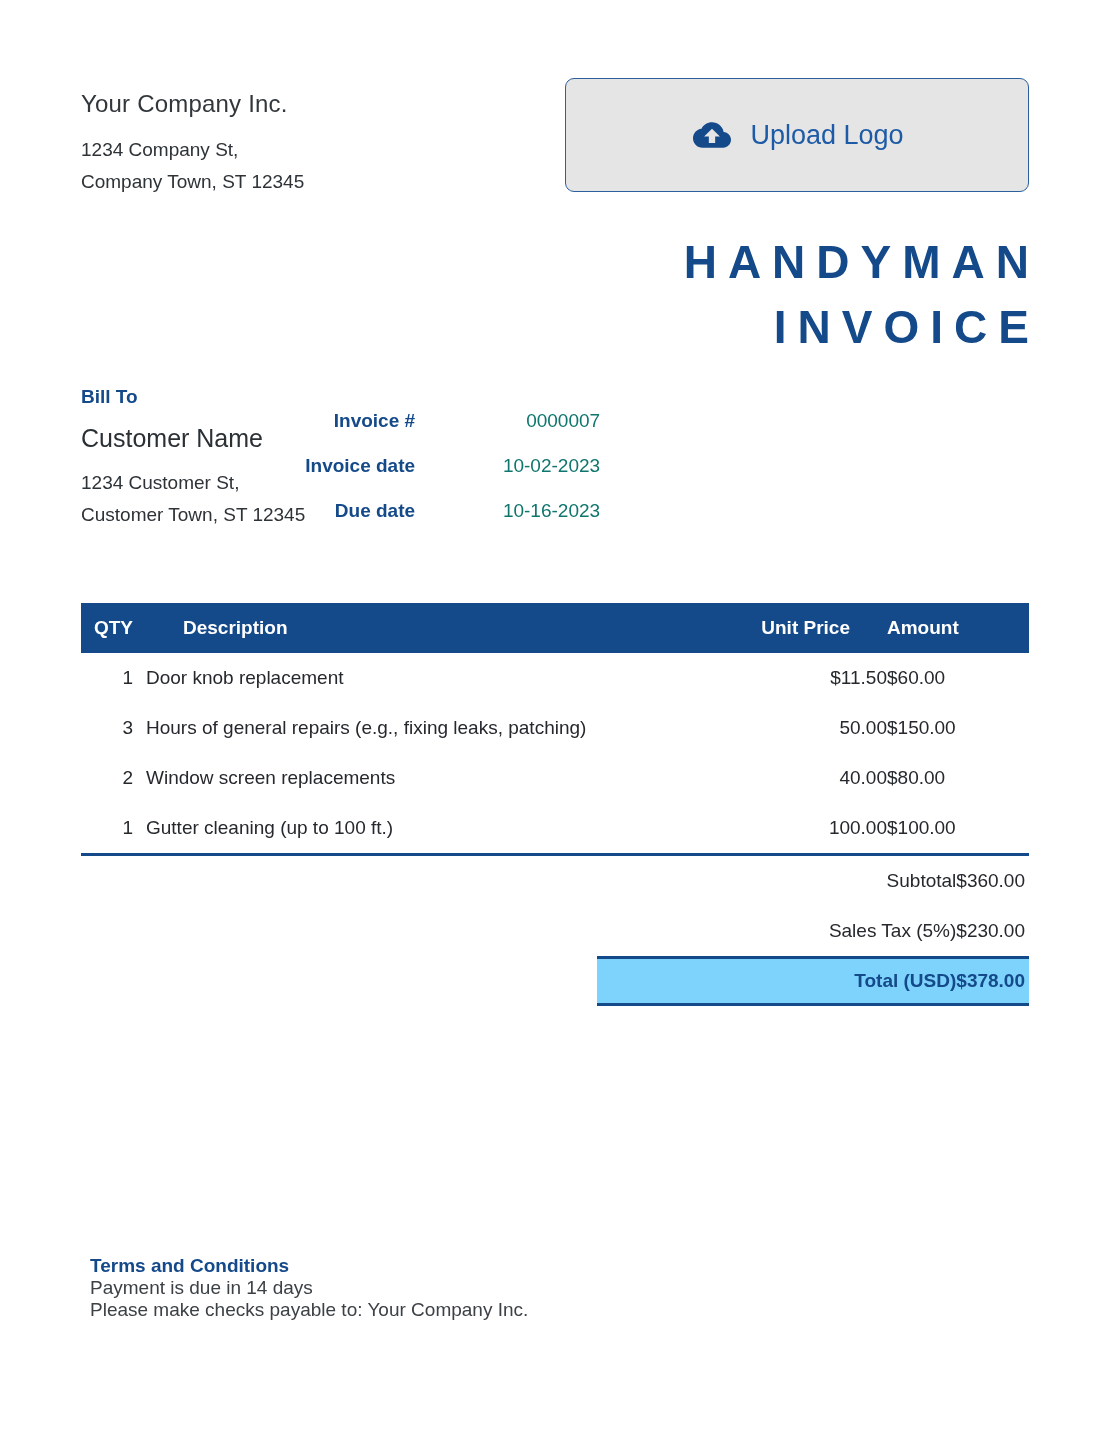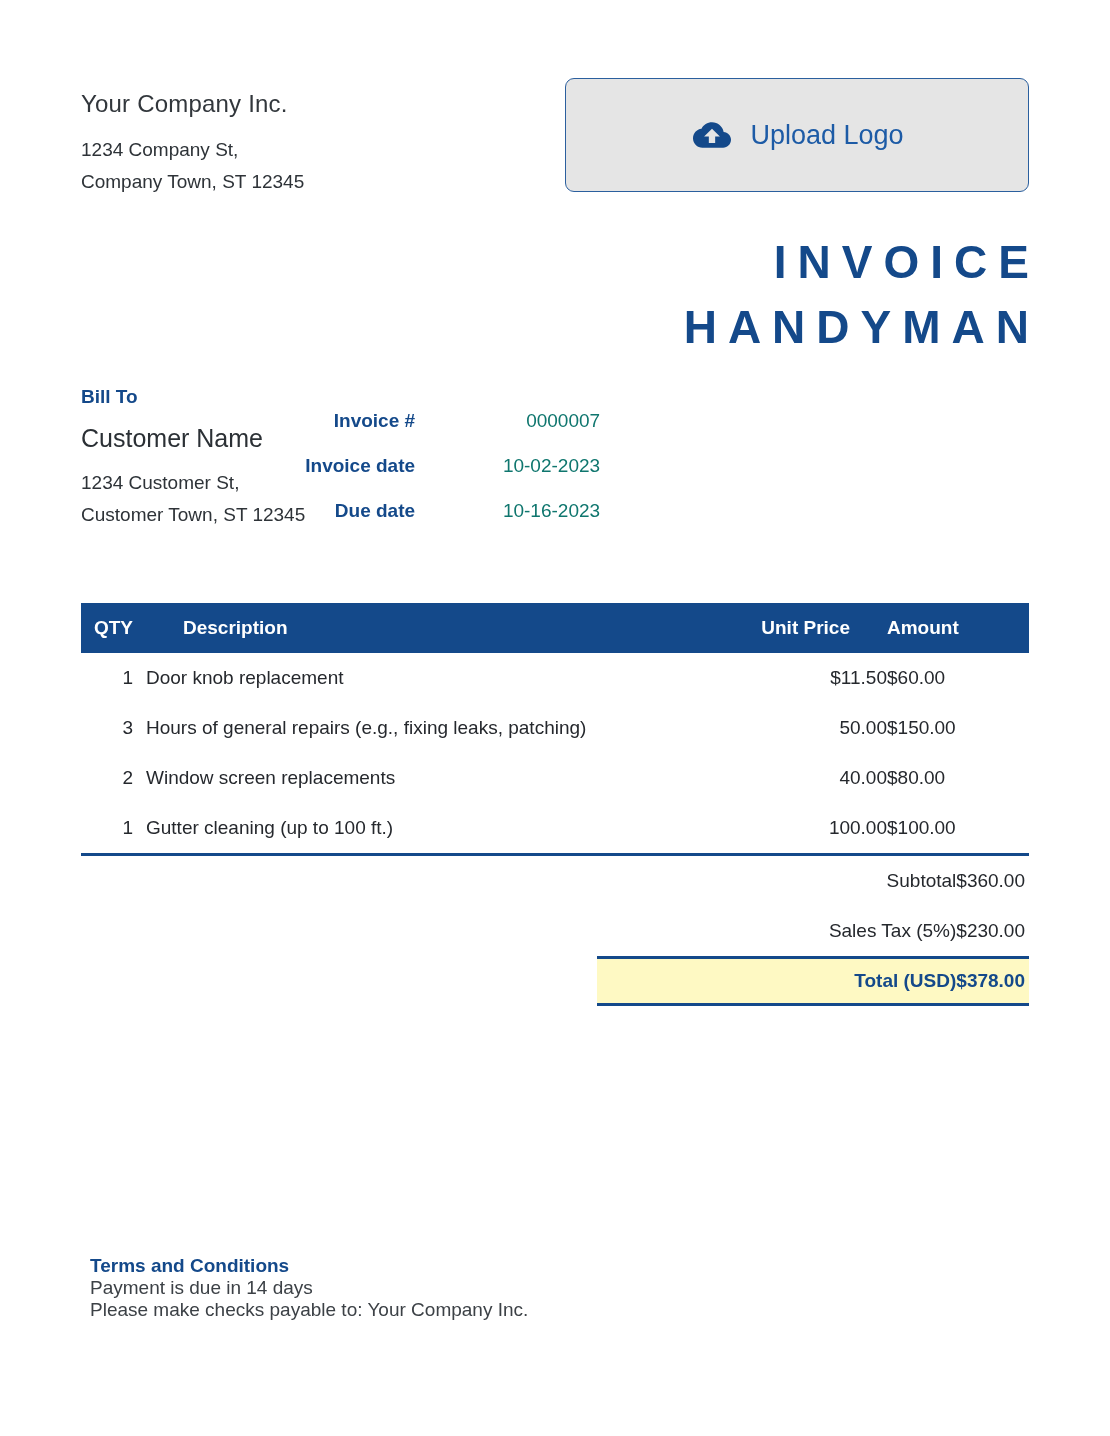--- a/index.html
+++ b/index.html
@@ -144,21 +144,21 @@
     justify-content: flex-end;
     align-items: center;
     height: 50px;
     font-size: 19px;
     padding: 0 4px;
     color: #25282D;
   }
   .totals-row.total {
     border-top: 3px solid #14498A;
     border-bottom: 3px solid #14498A;
-    background: #fef9c3;
+    background: #7dd3fc;
     color: #14498A;
     font-weight: bold;
   }
 
   
   .terms {
     position: absolute;
     left: 90px;
     top: 1255px;
   }
@@ -187,22 +187,22 @@
       <span class="cloud-wrap">
         <svg width="44" height="38" viewBox="0 0 24 24" aria-hidden="true">
           <path fill="#14498A" d="M19.35 10.04C18.67 6.59 15.64 4 12 4 9.11 4 6.6 5.64 5.35 8.04 2.34 8.36 0 10.91 0 14c0 3.31 2.69 6 6 6h13c2.76 0 5-2.24 5-5 0-2.64-2.05-4.78-4.65-4.96zM14 13v4h-4v-4H7l5-5 5 5h-3z"></path>
         </svg>
       </span>
       <span>Upload Logo</span>
     </button>
   </div>
 
   <div class="title-block">
+    <div>HANDYMAN</div>
     <div>INVOICE</div>
-    <div>HANDYMAN</div>
   </div>
 
   <div class="info-row">
     <div class="bill-to">
       <div class="bill-to-heading">Bill To</div>
       <div class="customer-name">Customer Name</div>
       <div class="customer-address first">1234 Customer St,</div>
       <div class="customer-address">Customer Town, ST 12345</div>
     </div>
     <div class="meta">

